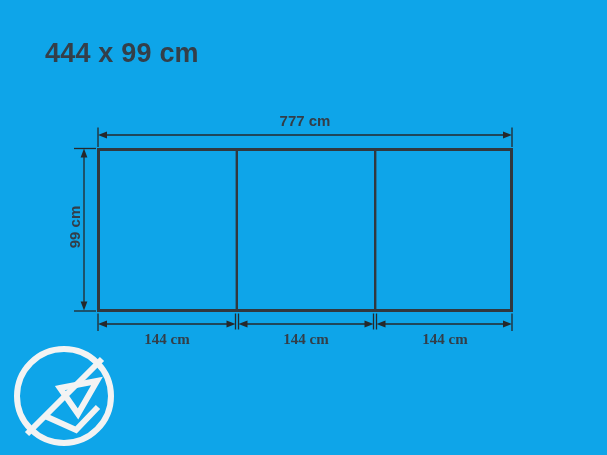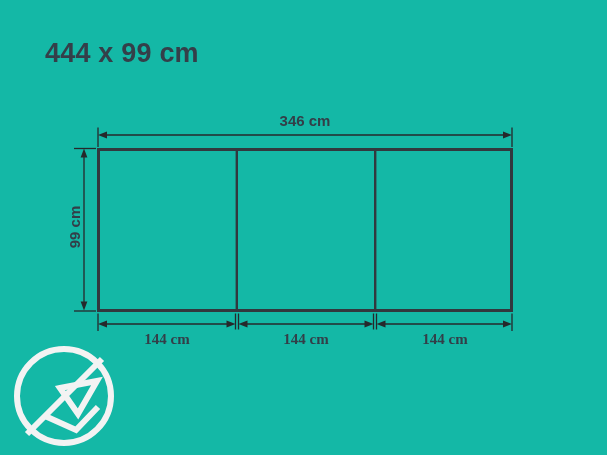--- a/index.html
+++ b/index.html
@@ -8,21 +8,21 @@
     width: 607px;
     height: 455px;
     background: #ffffff;
     overflow: hidden;
     font-family: "Liberation Sans", "DejaVu Sans", sans-serif;
   }
   .canvas {
     position: relative;
     width: 607px;
     height: 455px;
-    background: #14b8a6;
+    background: #0ea5e9;
   }
   .page-title {
     position: absolute;
     left: 45px;
     top: 38px;
     margin: 0;
     font-size: 27px;
     font-weight: 700;
     color: #343f49;
     letter-spacing: 0.2px;
@@ -133,19 +133,19 @@
 
     <g stroke="#26282b" stroke-width="1.3" fill="#26282b">
       <line x1="382" y1="324" x2="506" y2="324"></line>
       <polygon points="376.5,324 385.5,320.6 385.5,327.4" stroke="none"></polygon>
       <polygon points="512,324 503,320.6 503,327.4" stroke="none"></polygon>
       <line x1="376.5" y1="313.5" x2="376.5" y2="329.5"></line>
       <line x1="512" y1="313.5" x2="512" y2="331"></line>
     </g>
   </svg>
 
-  <div class="dim-label label-total-width">346 cm</div>
+  <div class="dim-label label-total-width">777 cm</div>
   <div class="dim-label label-height">99 cm</div>
   <div class="dim-label label-section label-section-1">144 cm</div>
   <div class="dim-label label-section label-section-2">144 cm</div>
   <div class="dim-label label-section label-section-3">144 cm</div>
 
 </div>
 
 </body></html>

